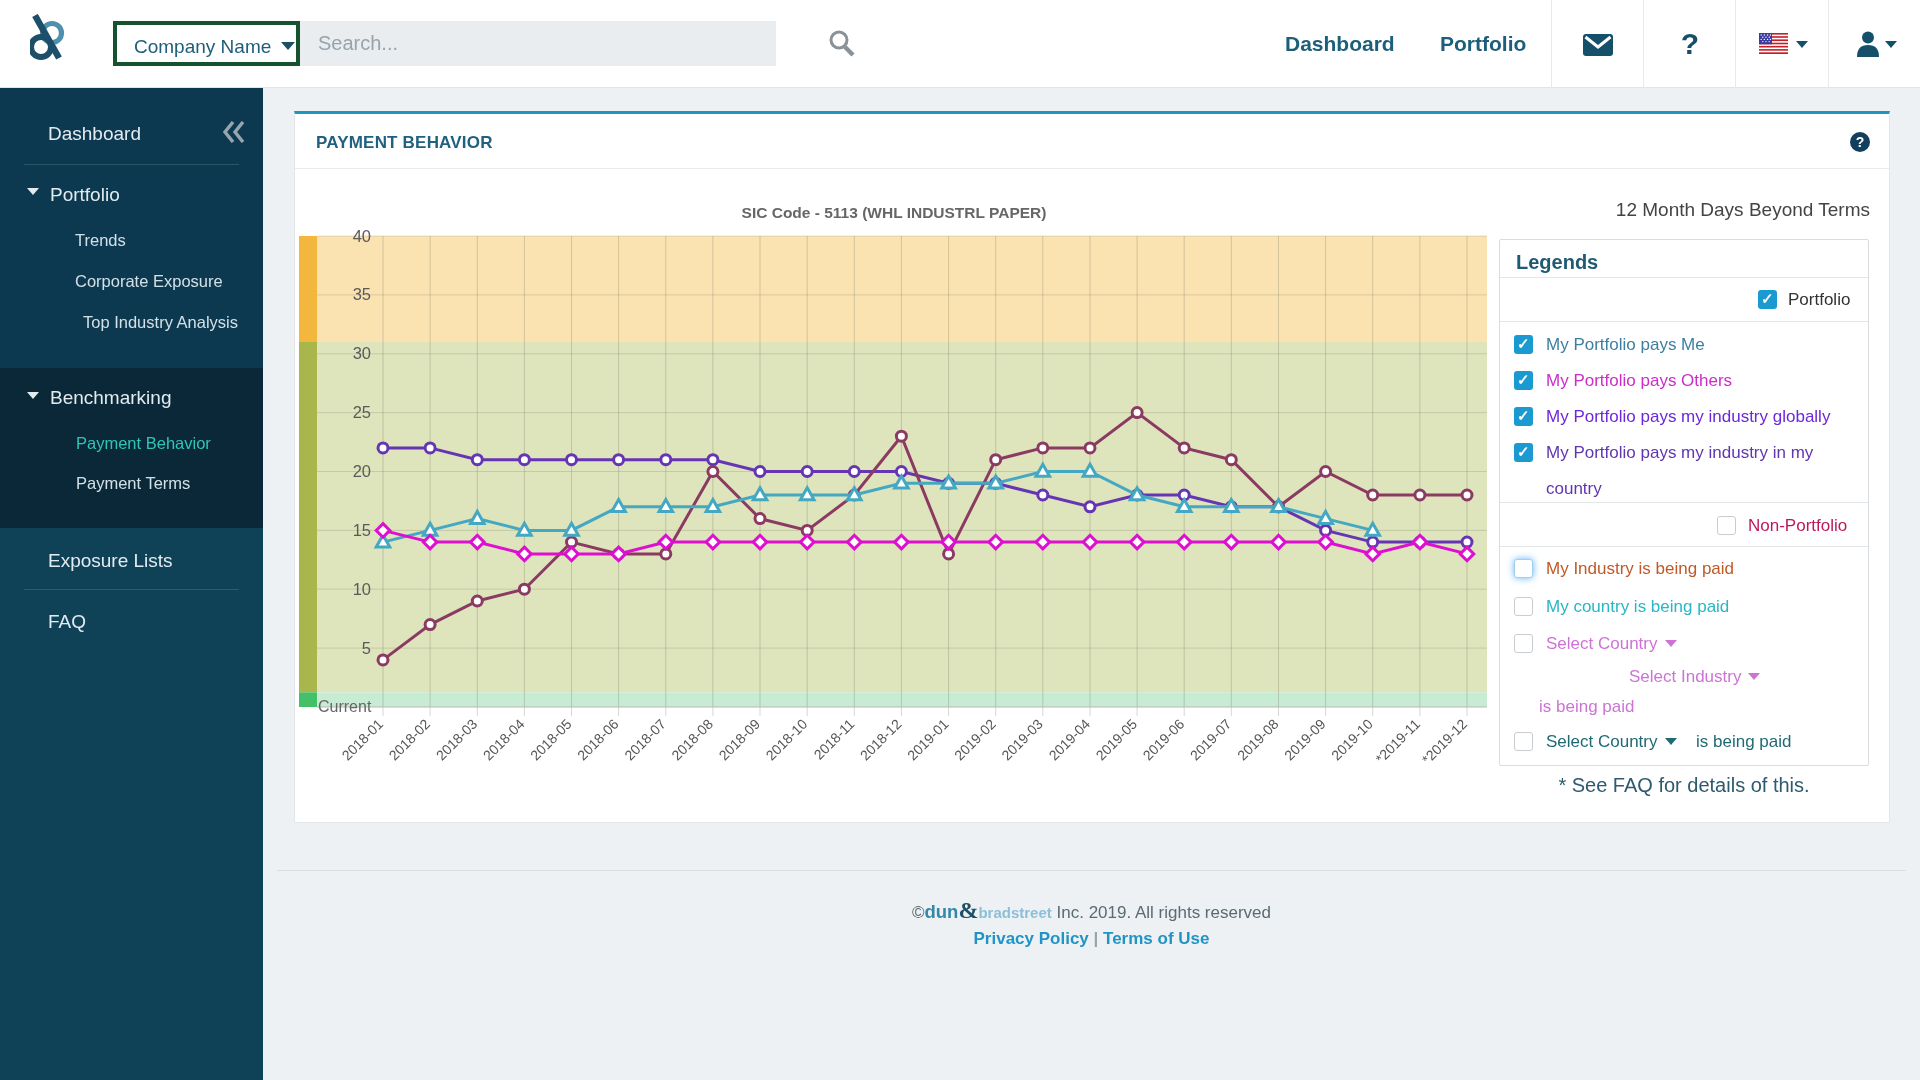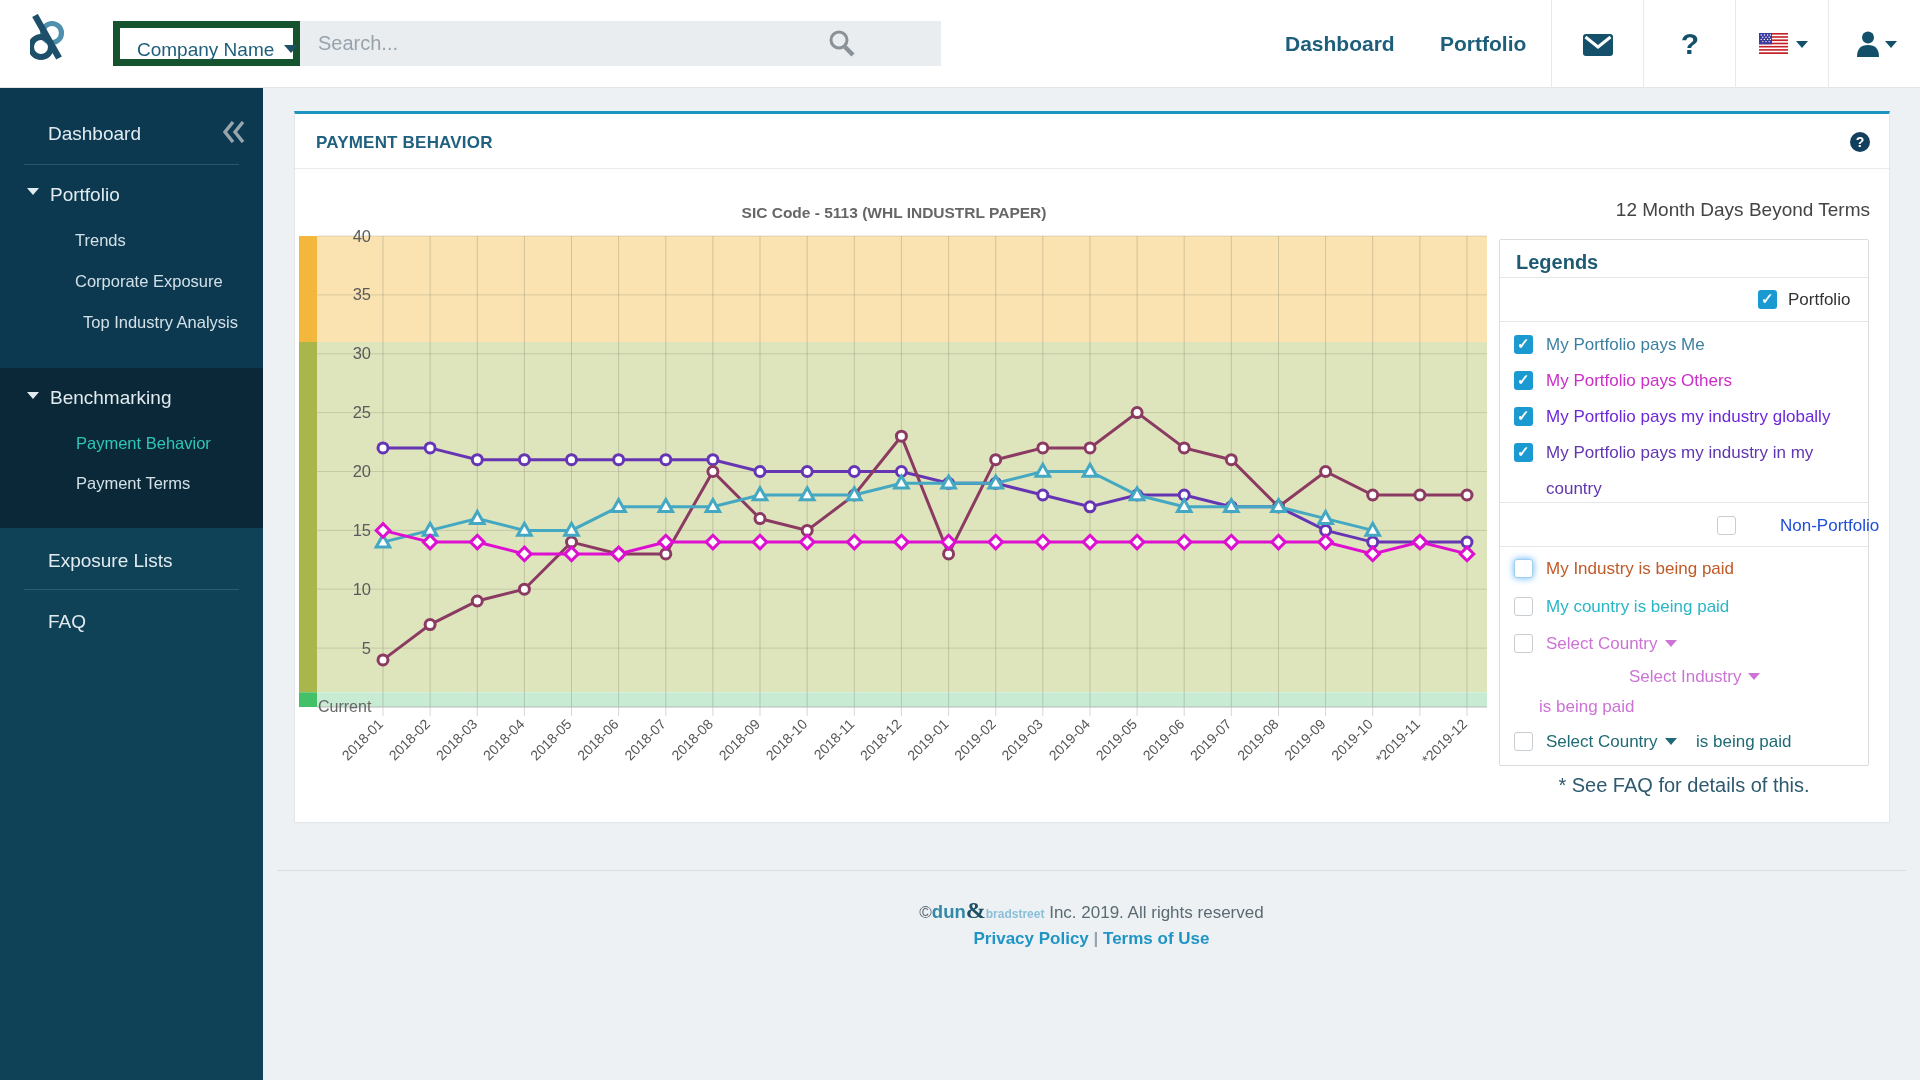--- a/index.html
+++ b/index.html
@@ -1,23 +1,23 @@
 <!DOCTYPE html>
 <html><head>
 <meta charset="utf-8">
 <style>
 * { margin:0; padding:0; box-sizing:border-box; }
 html,body { width:1920px; height:1080px; font-family:"Liberation Sans", sans-serif; background:#edf1f4; overflow:hidden; }
 .abs { position:absolute; }
 
 #nav { position:absolute; top:0; left:0; width:1920px; height:88px; background:#fff; border-bottom:1px solid #e1e5e8; z-index:5; }
 .navsep { position:absolute; top:0; width:1px; height:88px; background:#e7eaec; }
-#cobtn { position:absolute; left:113px; top:21px; width:187px; height:45px; background:#fff; border:7px solid #14532d; color:#1d5e7a; font-size:19px; line-height:43px; padding-left:17px; white-space:nowrap; overflow:visible; }
+#cobtn { position:absolute; left:113px; top:21px; width:187px; height:45px; background:#fff; border:4px solid #14532d; color:#1d5e7a; font-size:19px; line-height:43px; padding-left:17px; white-space:nowrap; overflow:visible; }
 #cobtn .car { display:inline-block; margin-left:10px; width:0; height:0; border-left:7px solid transparent; border-right:7px solid transparent; border-top:8px solid #1d4f66; vertical-align:middle; margin-top:-4px; }
-#search { position:absolute; left:300px; top:21px; width:641px; height:45px; background:#e9edf0; color:#98a4ac; font-size:20px; line-height:45px; padding-left:18px; }
+#search { position:absolute; left:300px; top:21px; width:476px; height:45px; background:#e9edf0; color:#98a4ac; font-size:20px; line-height:45px; padding-left:18px; }
 .navlink { position:absolute; top:0; height:88px; line-height:88px; font-weight:bold; font-size:21px; color:#1d5e7a; }
 .icar { position:absolute; width:0; height:0; border-left:6px solid transparent; border-right:6px solid transparent; border-top:7px solid #15506b; }
 
 #side { position:absolute; left:0; top:88px; width:263px; height:992px; background:#0d3950; color:#d9e4ea; }
 #side .lower { position:absolute; left:0; top:440px; width:263px; height:552px; background:#0f4157; }
 #side .block { position:absolute; left:0; top:280px; width:263px; height:160px; background:#0a2837; }
 #side .it { position:absolute; font-size:19px; color:#e2ebf0; }
 #side .sub { position:absolute; font-size:16.5px; color:#d2e0e7; }
 #side .divl { position:absolute; left:24px; width:215px; height:1px; background:rgba(255,255,255,0.14); }
 .scar { position:absolute; width:0; height:0; border-left:6px solid transparent; border-right:6px solid transparent; border-top:7px solid #e2ebf0; }
@@ -318,32 +318,32 @@
     <div class="lt" style="left:46px;top:95px;color:#3d7fa0;">My Portfolio pays Me</div>
     <div class="cb" style="left:14px;top:131px;"></div>
     <div class="lt" style="left:46px;top:131px;color:#cb2dc8;">My Portfolio pays Others</div>
     <div class="cb" style="left:14px;top:167px;"></div>
     <div class="lt" style="left:46px;top:167px;color:#6d28d9;">My Portfolio pays my industry globally</div>
     <div class="cb" style="left:14px;top:203px;"></div>
     <div class="lt" style="left:46px;top:203px;color:#6036b0;">My Portfolio pays my industry in my</div>
     <div class="lt" style="left:46px;top:239px;color:#6036b0;">country</div>
     <div class="hr" style="top:262px;"></div>
     <div class="cbe" style="left:217px;top:276px;"></div>
-    <div class="lt" style="left:248px;top:276px;color:#1d4ed8;margin-left:32px;">Non-Portfolio</div>
+    <div class="lt" style="left:248px;top:276px;color:#be185d;">Non-Portfolio</div>
     <div class="hr" style="top:306px;"></div>
     <div class="cbe" style="left:14px;top:319px;box-shadow:0 0 7px rgba(80,170,255,0.9);border-color:#9fd0ee;"></div>
     <div class="lt" style="left:46px;top:319px;color:#c05a28;">My Industry is being paid</div>
     <div class="cbe" style="left:14px;top:357px;"></div>
     <div class="lt" style="left:46px;top:357px;color:#29b6c5;">My country is being paid</div>
     <div class="cbe" style="left:14px;top:394px;"></div>
     <div class="lt" style="left:46px;top:394px;color:#cd73d6;">Select Country<span class="lcar" style="border-top:7px solid #cd73d6;"></span></div>
     <div class="lt" style="left:129px;top:427px;color:#cd73d6;">Select Industry<span class="lcar" style="border-top:7px solid #cd73d6;"></span></div>
     <div class="lt" style="left:39px;top:457px;color:#cd73d6;">is being paid</div>
     <div class="cbe" style="left:14px;top:492px;"></div>
     <div class="lt" style="left:46px;top:492px;color:#1f6a74;">Select Country<span class="lcar" style="border-top:7px solid #1f6a74;"></span></div>
     <div class="lt" style="left:196px;top:492px;color:#1f6a74;">is being paid</div>
   </div>
   <div id="seefaq">* See FAQ for details of this.</div>
 </div>
 
 <div id="footdiv"></div>
-<div id="foot1">©<b style="color:#3289a8;font-size:18.5px;">dun</b><b style="color:#1d4f66;font-size:24px;font-family:'Liberation Serif',serif;">&amp;</b><b style="color:#8cc0d8;font-size:12px;">bradstreet</b> Inc. 2019. All rights reserved</div>
+<div id="foot1">©<b style="color:#3289a8;font-size:18.5px;">dun</b><b style="color:#1d4f66;font-size:24px;font-family:'Liberation Serif',serif;">&amp;</b><b style="color:#8cc0d8;font-size:15px;">bradstreet</b> Inc. 2019. All rights reserved</div>
 <div id="foot2">Privacy Policy <span style="color:#98a4ab;">|</span> Terms of Use</div>
 
 </body></html>

